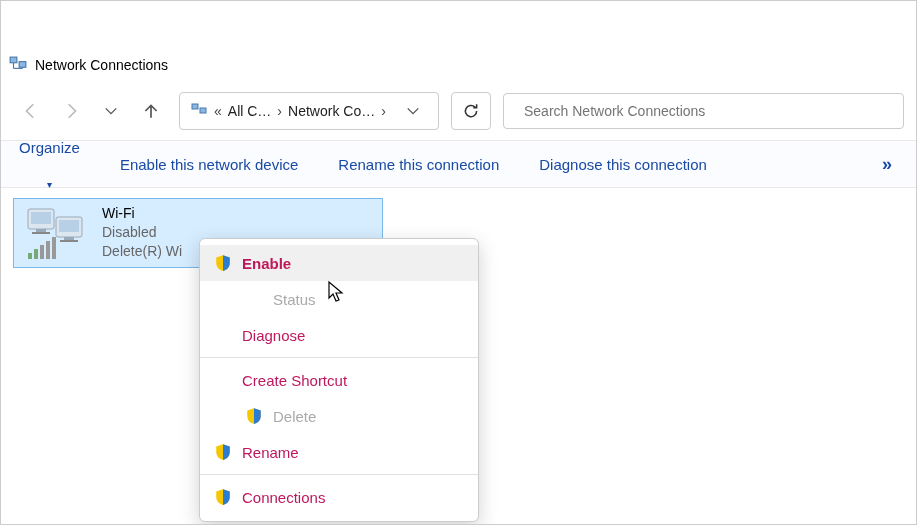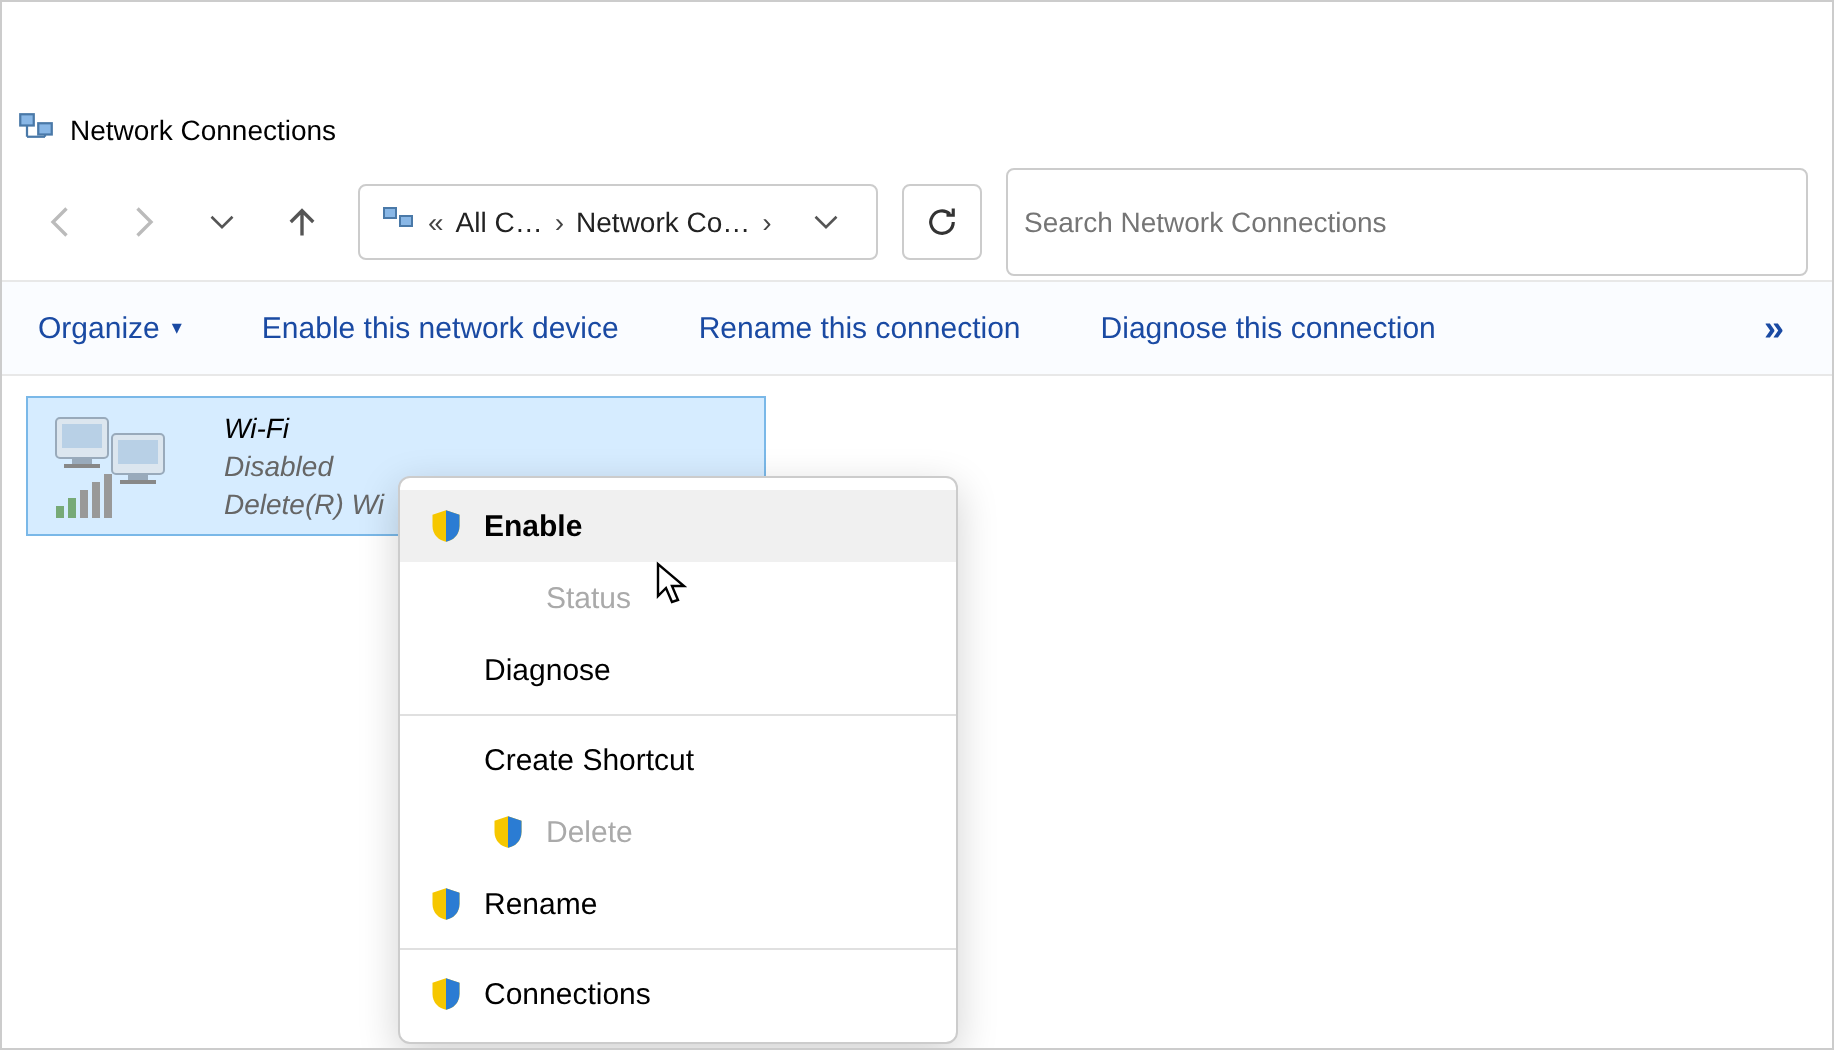--- a/index.html
+++ b/index.html
@@ -8,33 +8,33 @@
 .titlebar .icon { width:18px; height:18px; margin-right:8px; }
 .navbar { display:flex; align-items:center; height:58px; padding:0 12px; gap:4px; }
 .nav-btn { width:36px; height:36px; display:flex; align-items:center; justify-content:center; border:none; background:transparent; border-radius:4px; color:#555; }
 .nav-btn.disabled { color:#bbb; }
 .addr { flex:0 0 auto; display:flex; align-items:center; border:1px solid #ccc; border-radius:4px; height:38px; padding:0 10px; margin-left:6px; min-width:260px; font-size:14px; color:#222; gap:6px; }
 .addr .crumb { white-space:nowrap; }
 .addr .sep { color:#444; }
 .addr-tail { flex:1; }
 .addr-chevron { width:30px; display:flex; align-items:center; justify-content:center; color:#555; margin-left:auto;}
 .refresh { width:40px; height:38px; border:1px solid #ccc; border-radius:4px; margin-left:8px; display:flex; align-items:center; justify-content:center; color:#333; background:#fff; }
-.search { flex:1; height:54px; border:1px solid #ccc; border-radius:4px; margin-left:8px; padding:0 8px; font-size:14px; color:#888; background:#fff; }
+.search { flex:1; height:36px; border:1px solid #ccc; border-radius:4px; margin-left:8px; padding:0 20px; font-size:14px; color:#888; background:#fff; }
 .cmdbar { display:flex; align-items:center; height:48px; padding:0 18px; gap:40px; border-top:1px solid #e8e8e8; border-bottom:1px solid #e8e8e8; background:#fafcff; font-size:15px; }
-.cmd { color:#1a4aa3; display:flex; align-items:center; gap:6px; }
+.cmd { color:#1a4aa3; display:flex; align-items:center; gap:23px;flex-direction:column; }
 .cmd .caret { font-size:10px; color:#1a4aa3; }
 .overflow { margin-left:auto; color:#1a4aa3; font-size:18px; font-weight:bold; padding-right:6px;}
 .content { position:relative; padding:10px 12px; height:calc(525px - 34px - 58px - 48px); }
-.adapter { display:flex; align-items:flex-start; width:370px; height:70px; border:1px solid #7ab8e8; background:#d6ecff; padding:6px 8px; gap:20px;font-style:italic; }
+.adapter { display:flex; align-items:flex-end; width:370px; height:70px; border:1px solid #7ab8e8; background:#d6ecff; padding:6px 8px; gap:10px; }
 .adapter .info { font-size:14px; line-height:1.35; }
 .adapter .name { color:#000; }
 .adapter .status { color:#666; }
 .adapter .driver { color:#666; white-space:nowrap; }
 .ctxmenu { position:absolute; left:198px; top:50px; width:280px; background:#fff; border:1px solid #ccc; border-radius:6px; box-shadow:0 6px 20px rgba(0,0,0,0.18); padding:6px 0; font-size:15px; }
-.ctxitem { display:flex; align-items:center; height:36px; padding:0 14px; gap:10px; color:#000000; }
+.ctxitem { display:flex; align-items:center; height:36px; padding:0 14px; gap:10px; color:#be185d; }
 .ctxitem.bold { font-weight:600; background:#f0f0f0; }
 .ctxitem.disabled { color:#aaa;padding-left:45px; }
 .ctxsep { height:1px; background:#e0e0e0; margin:4px 0; }
 .shield { width:18px; height:18px; flex:0 0 18px; }
 .no-icon { width:18px; flex:0 0 18px; }
 .cursor { position:absolute; left:326px; top:92px; pointer-events:none; }
 </style>
 </head>
 <body>
 

